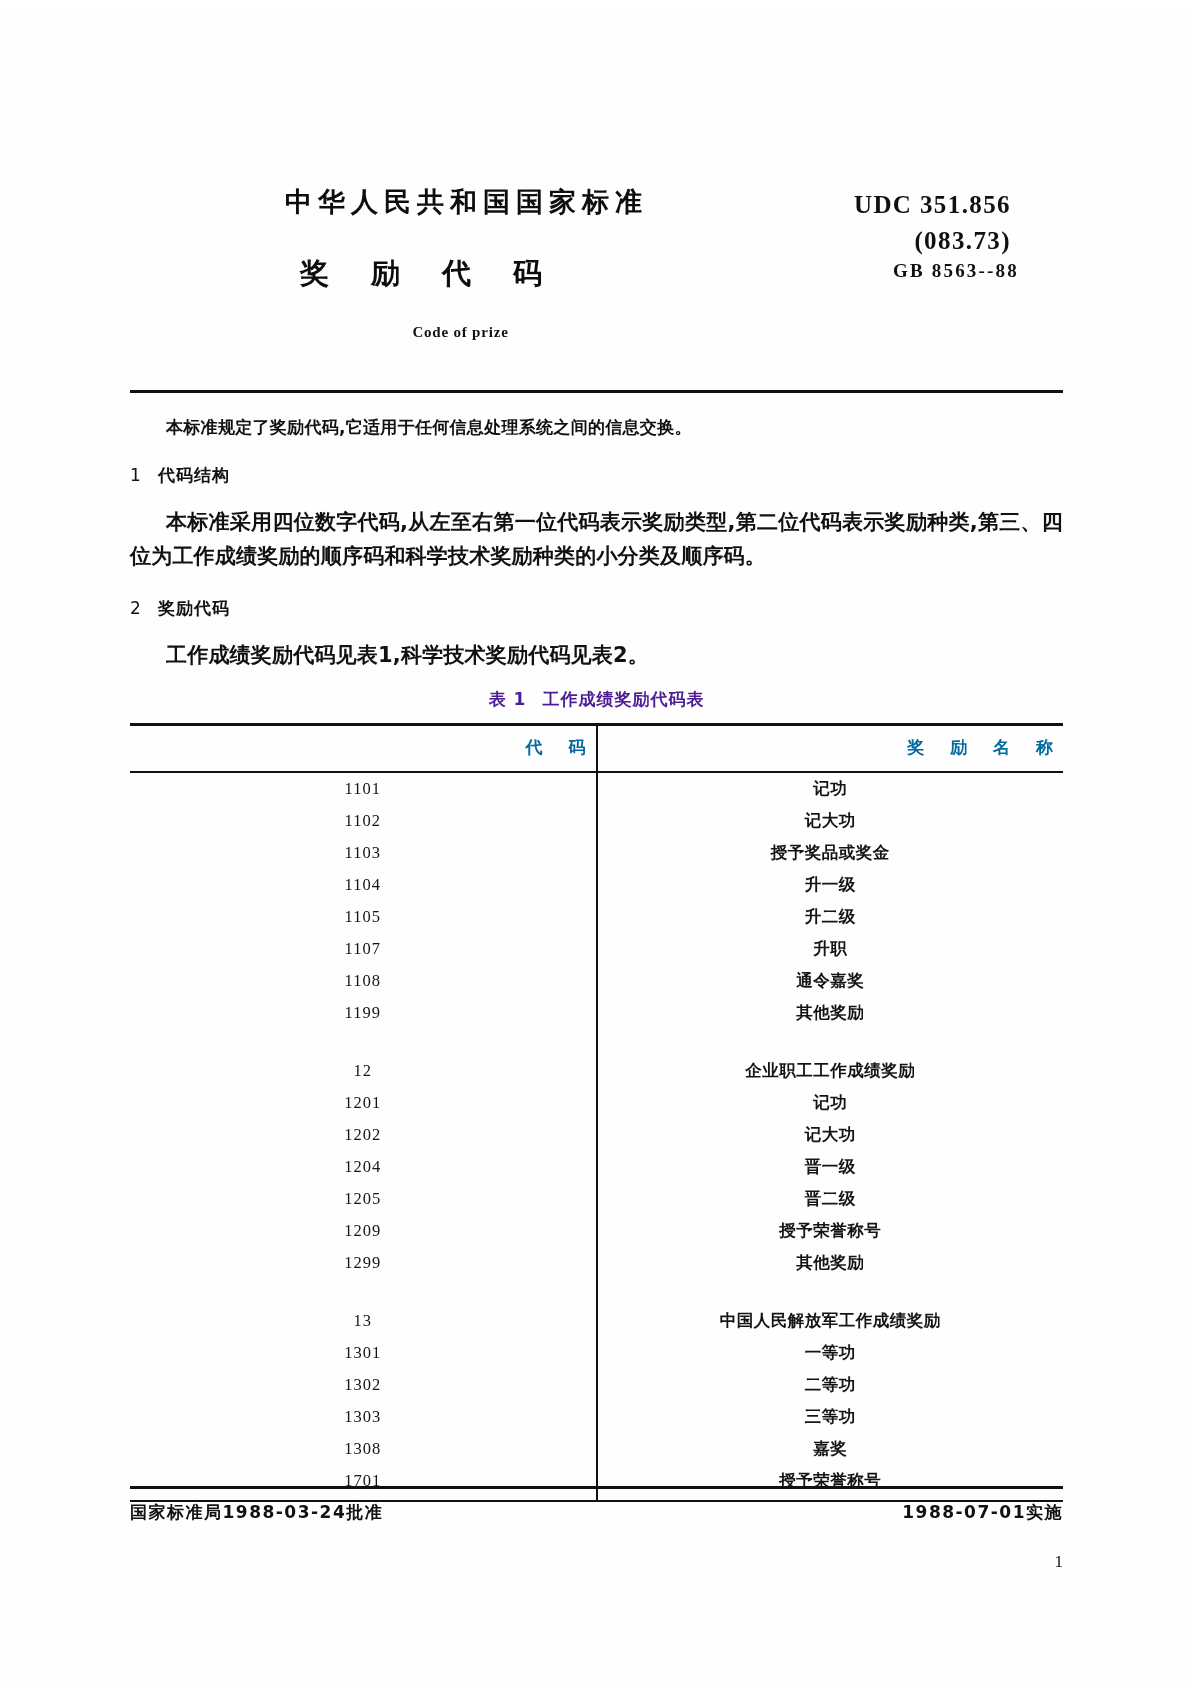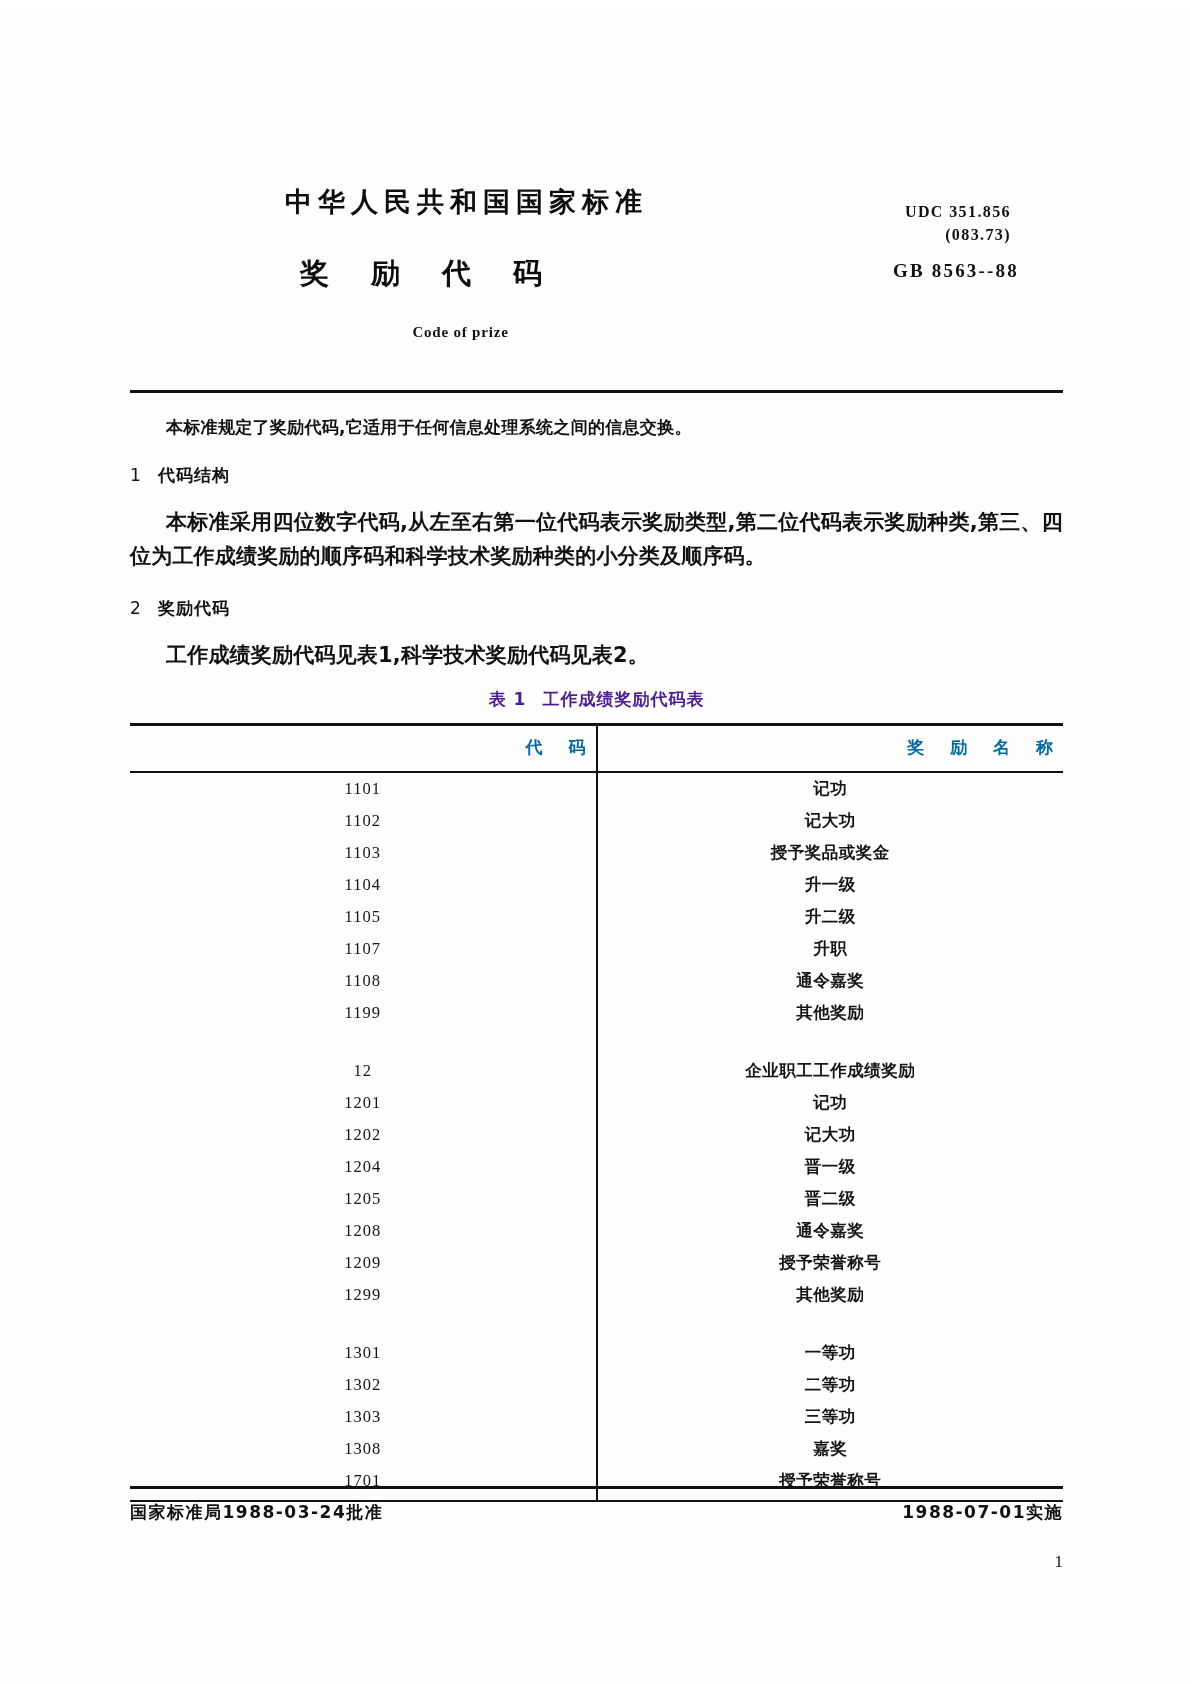--- a/index.html
+++ b/index.html
@@ -34,25 +34,25 @@
     font-family: "DejaVu Sans", sans-serif;
     font-weight: bold;
     font-size: 27px;
     letter-spacing: 6px;
     color: #0d0d0d;
     white-space: nowrap;
   }
   .udc-block {
     position: absolute;
     right: 180px;
-    top: 24px;
+    top: 11px;
     text-align: right;
     font-family: "Liberation Serif", serif;
     font-weight: bold;
-    font-size: 16px;
+    font-size: 25px;
     line-height: 1.45;
     letter-spacing: 1.4px;
     color: #111;
     white-space: nowrap;
   }
   .std-title {
     position: absolute;
     left: 300px;
     top: 78px;
     font-family: "DejaVu Sans", sans-serif;
@@ -337,34 +337,34 @@
           </tr>
           <tr>
             <td class="code-col">1204</td>
             <td class="name-col">晋一级</td>
           </tr>
           <tr>
             <td class="code-col">1205</td>
             <td class="name-col">晋二级</td>
           </tr>
           <tr>
-            <td class="code-col">1208</td>
-            <td class="name-col">通令嘉奖</td>
-          </tr>
-          <tr>
             <td class="code-col">1209</td>
             <td class="name-col">授予荣誉称号</td>
           </tr>
           <tr>
             <td class="code-col">1299</td>
             <td class="name-col">其他奖励</td>
           </tr>
           <tr class="spacer">
             <td class="code-col"></td>
             <td class="name-col"></td>
+          </tr>
+          <tr>
+            <td class="code-col">13</td>
+            <td class="name-col">中国人民解放军工作成绩奖励</td>
           </tr>
           <tr>
             <td class="code-col">1301</td>
             <td class="name-col">一等功</td>
           </tr>
           <tr>
             <td class="code-col">1302</td>
             <td class="name-col">二等功</td>
           </tr>
           <tr>

